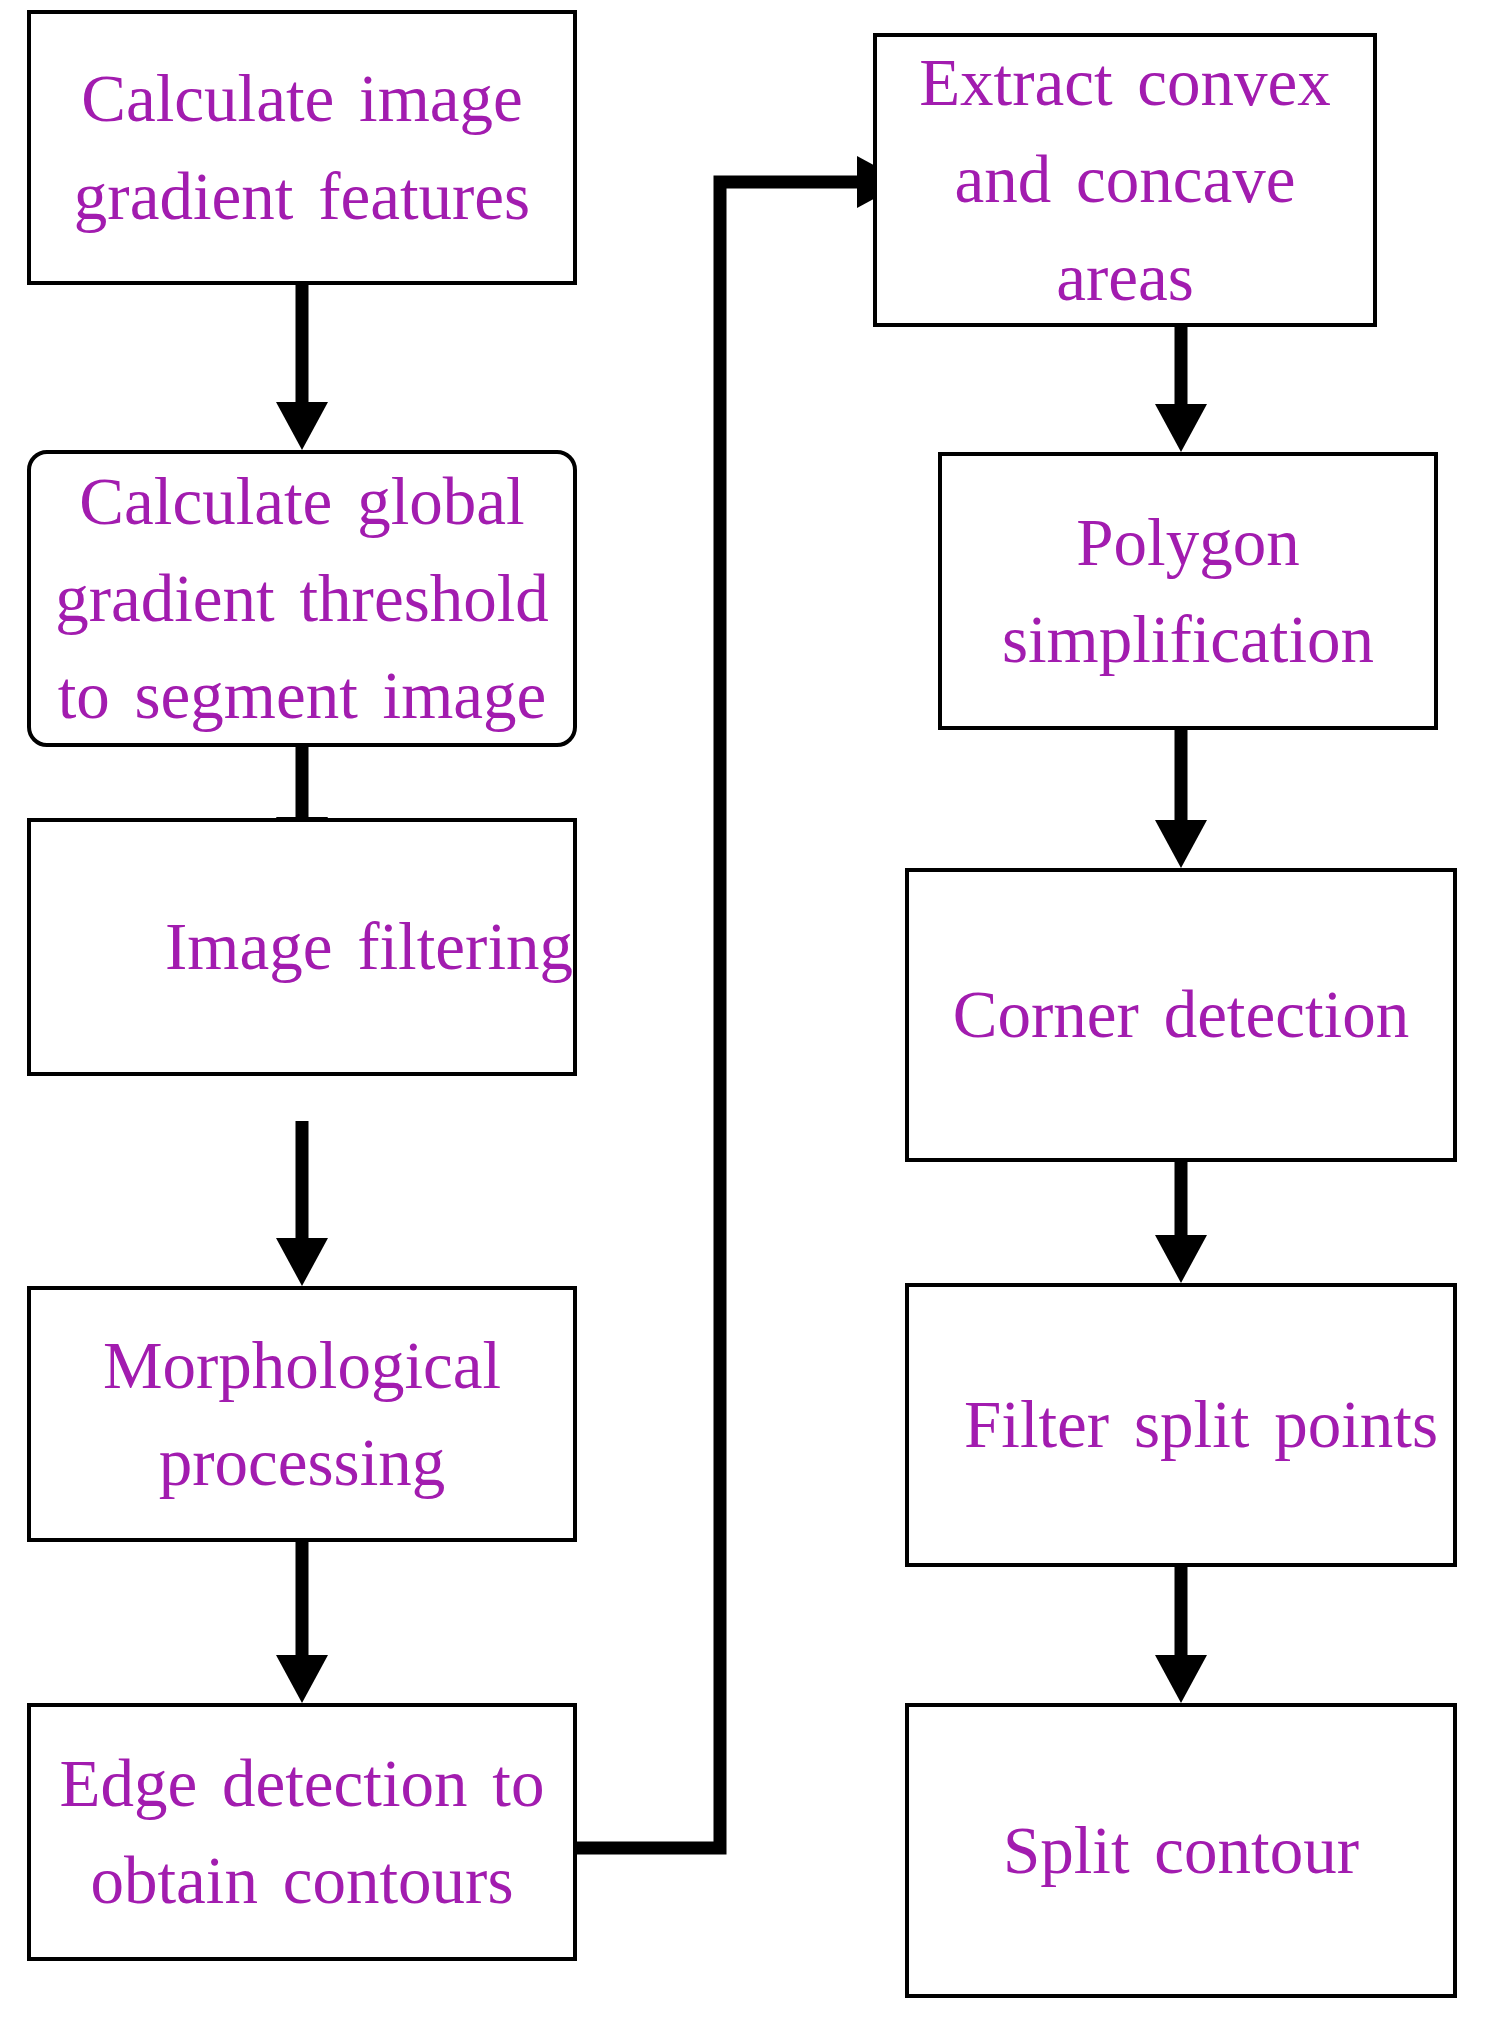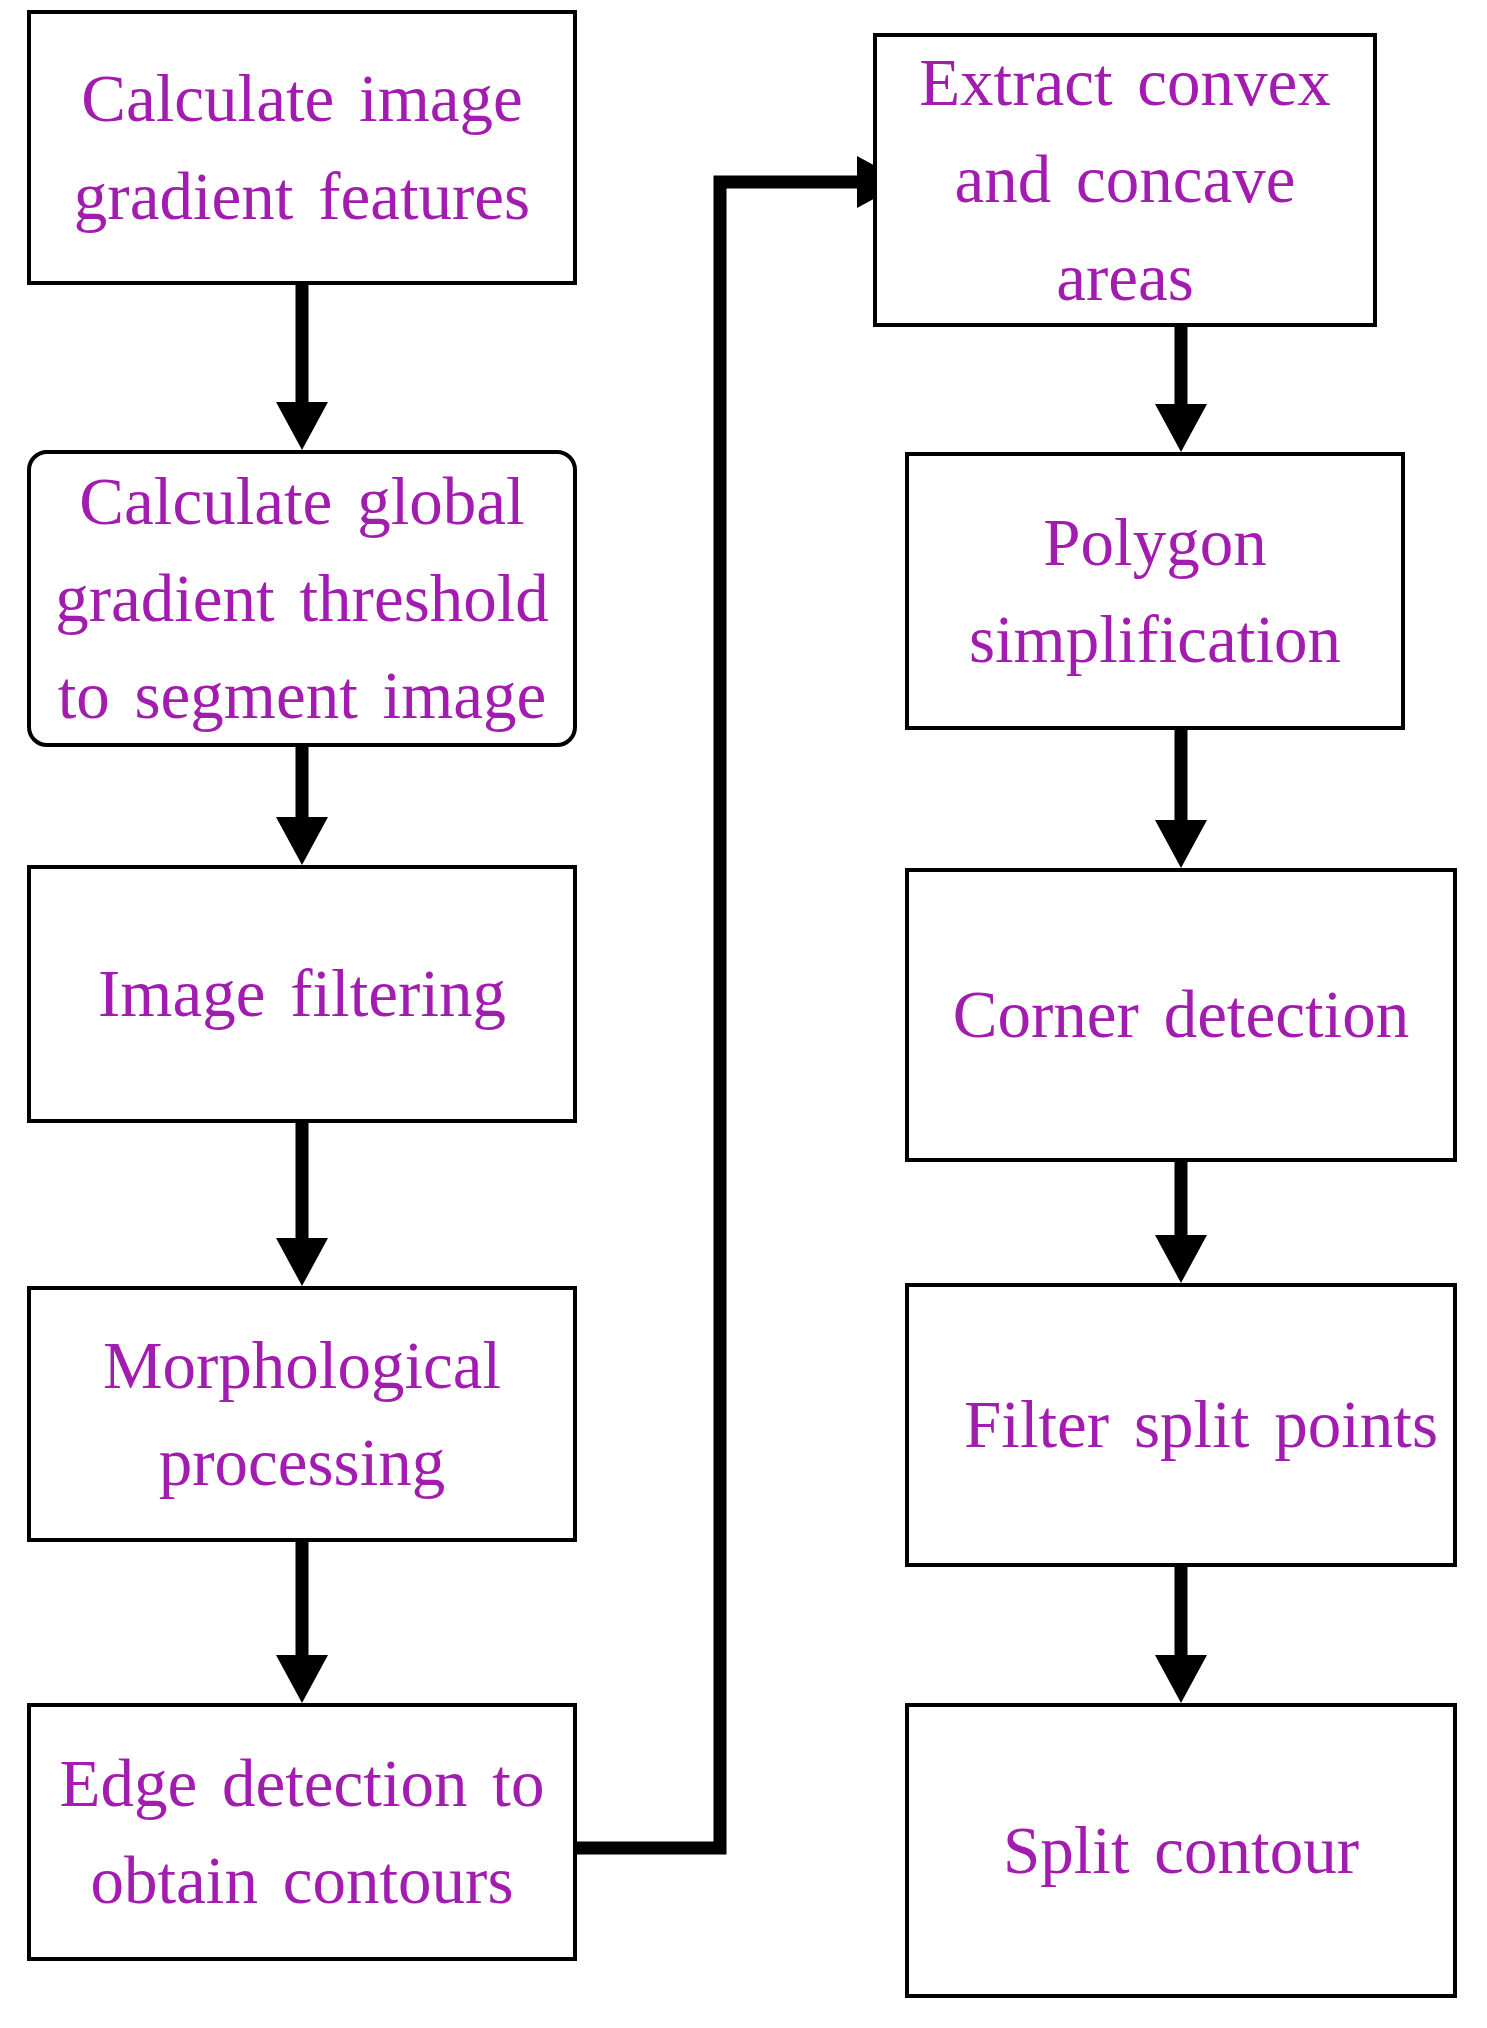--- a/index.html
+++ b/index.html
@@ -36,26 +36,26 @@
     white-space: pre-line;
     text-align: center;
     font-size: 67px;
     line-height: 1.45;
     word-spacing: 0.12em;
     color: #a21caf;
   }
   
   #box-l1 { left: 27px;  top: 10px;   width: 550px; height: 275px; }
   #box-l2 { left: 27px;  top: 450px;  width: 550px; height: 297px; border-radius: 20px; }
-  #box-l3 { left: 27px;  top: 865px;  width: 550px; height: 258px; }
+  #box-l3 { left: 27px;  top: 818px;  width: 550px; height: 258px; justify-content: flex-end; }
   #box-l4 { left: 27px;  top: 1286px; width: 550px; height: 256px; }
   #box-l5 { left: 27px;  top: 1703px; width: 550px; height: 258px; }
   
   #box-r1 { left: 873px; top: 33px;   width: 504px; height: 294px; }
-  #box-r2 { left: 905px; top: 452px;  width: 500px; height: 278px; }
+  #box-r2 { left: 938px; top: 452px;  width: 500px; height: 278px; }
   #box-r3 { left: 905px; top: 868px;  width: 552px; height: 294px; }
   #box-r4 { left: 905px; top: 1283px; width: 552px; height: 284px; padding-left: 40px; }
   #box-r5 { left: 905px; top: 1703px; width: 552px; height: 295px; }
 </style>
 </head>
 <body>
 
 <div id="stage">
 
   <svg id="arrow-layer" viewBox="0 0 1487 2028" xmlns="http://www.w3.org/2000/svg">

